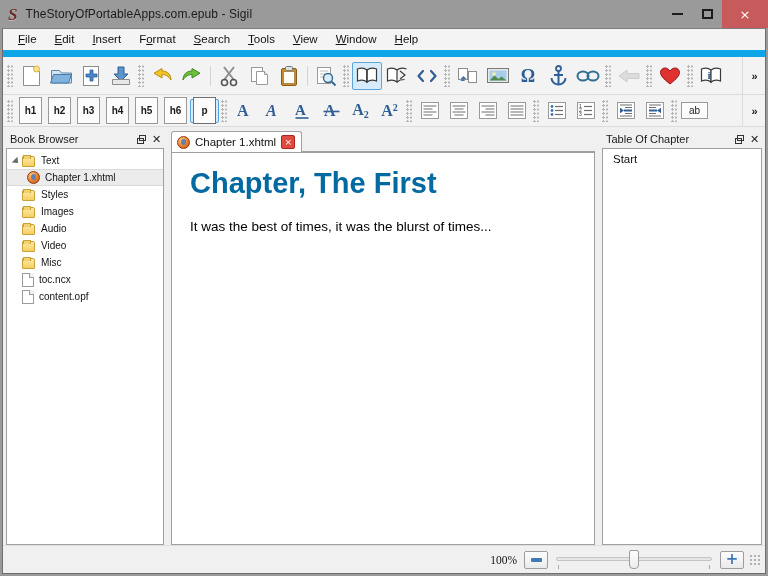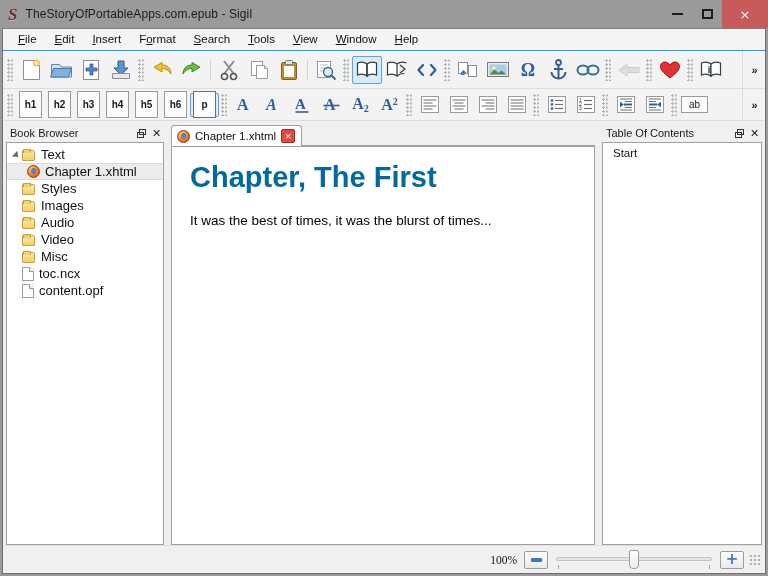--- a/index.html
+++ b/index.html
@@ -58,21 +58,21 @@
     display: flex; flex-direction: column;
     overflow: hidden;
   }
 
   
   .menubar {
     height: 21px; flex: none;
     background: #f4f4f4;
     display: flex; align-items: center;
     padding-left: 6px;
-    border-bottom: 1px solid #0ea5e9;
+    border-bottom: 7px solid #0ea5e9;
   }
   .menu-item {
     font-size: 11.5px; color: #111;
     padding: 2px 9px; line-height: 1;
     white-space: nowrap;
   }
   .menu-item u { text-decoration: underline; }
 
   
   .toolbar {
@@ -182,21 +182,21 @@
   .ph-x { font-size: 11px; line-height: 1; font-family: "DejaVu Sans", sans-serif; }
 
   .pane-body {
     flex: 1; min-height: 0;
     background: #ffffff;
     border: 1px solid #a0a0a0;
     overflow: hidden;
   }
 
   
-  .tree { padding: 3px 0 0 0; font-size: 13px; color: #111; }
+  .tree { padding: 3px 0 0 0; font-size: 10px; color: #111; }
   .tnode {
     height: 17px; display: flex; align-items: center;
     padding-left: 4px; box-sizing: border-box;
   }
   .tnode.sel {
     background: #ececec;
     border-top: 1px solid #dadada;
     border-bottom: 1px solid #dadada;
   }
   .arrow {
@@ -771,21 +771,21 @@
           <div class="tab-rest"></div>
         </div>
         <div class="editor">
           <h1 class="doc-h1">Chapter, The First</h1>
           <p class="doc-p">It was the best of times, it was the blurst of times...</p>
         </div>
       </div>
 
       <div class="pane pane-right">
         <div class="pane-header">
-          <span class="ttl">Table Of Contents</span>
+          <span class="ttl">Table Of Chapter</span>
           <div class="ph-btn">
               <i class="ico-float"></i>
             </div>
           <div class="ph-btn">
               <span class="ph-x">✕</span>
             </div>
         </div>
         <div class="pane-body">
           <div class="toc-item">Start</div>
         </div>

